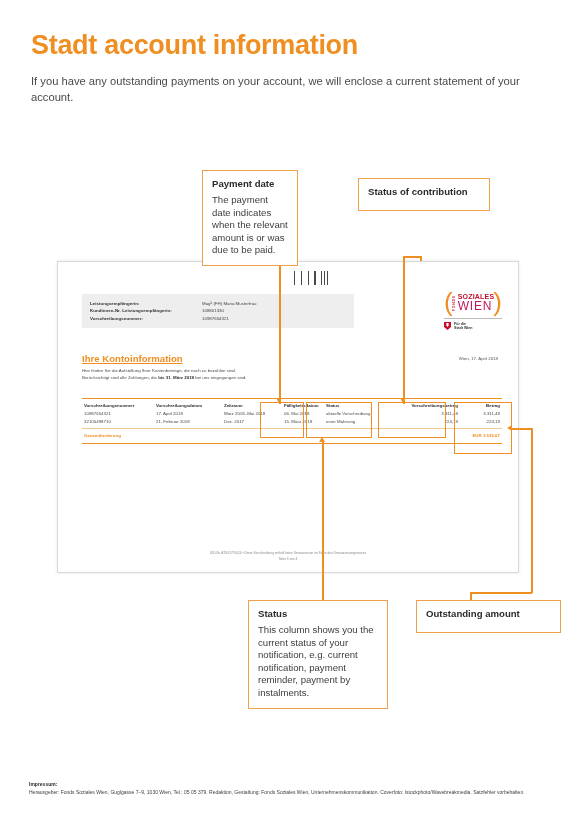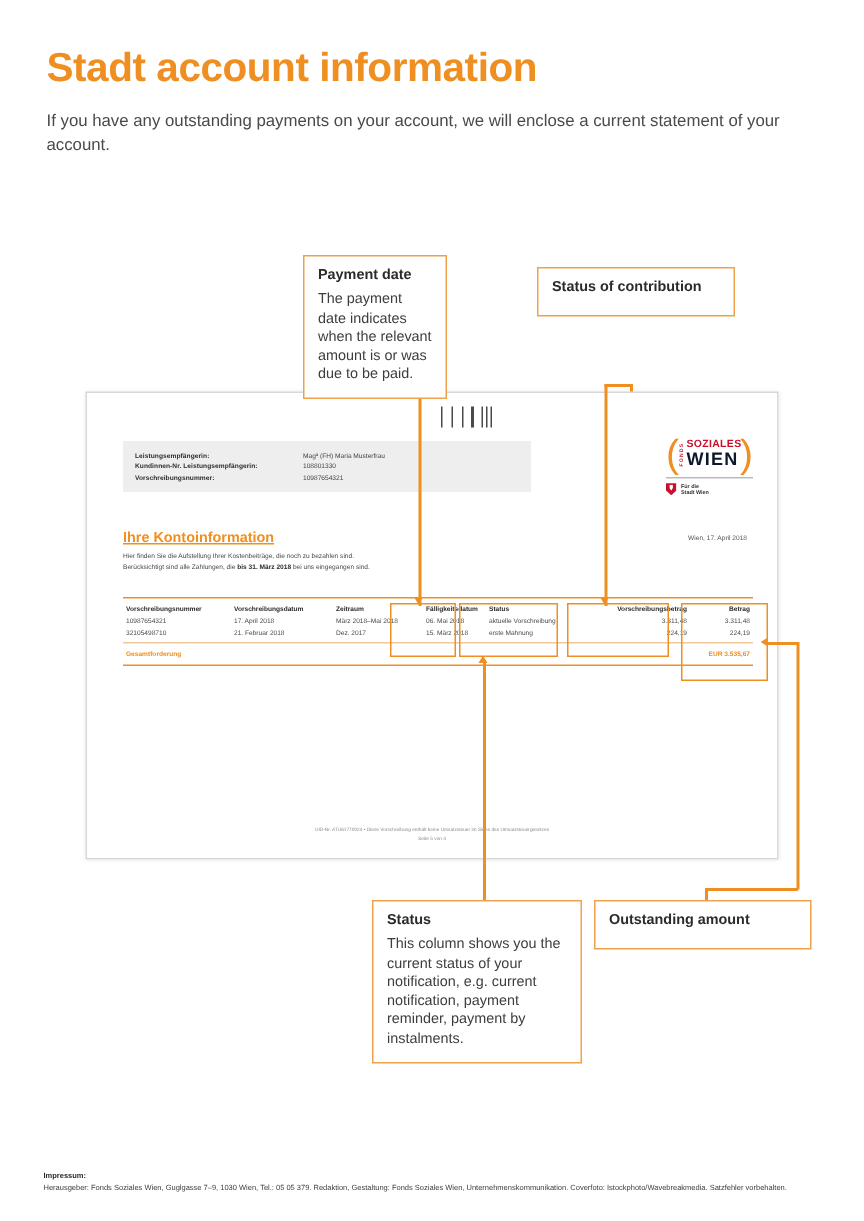--- a/index.html
+++ b/index.html
@@ -34,21 +34,21 @@
   .callout .c-title {
     font-size:9.6px; font-weight:bold; color:#2b2b2b;
     margin-bottom:4px; line-height:12px;
   }
   .callout .c-body {
     font-size:9.6px; line-height:12.6px; color:#3d3d3d;
   }
   #callout-payment-date { left:202px; top:158px; width:96px;margin-top:12px; }
   #callout-amount-contribution { left:358px; top:178px; width:132px; }
   #callout-status { left:248px; top:600px; width:140px; }
-  #callout-outstanding { left:396px; top:600px; width:145px; }
+  #callout-outstanding { left:416px; top:600px; width:145px; }
 
   
   .conn { position:absolute; background:#ef8f22; z-index:4; }
   .conn-v { width:1.6px; }
   .conn-h { height:1.6px; }
   .arrow {
     position:absolute; width:0; height:0; z-index:5;
   }
   .arrow-down {
     border-left:3.5px solid transparent;
@@ -96,21 +96,21 @@
   .paren.l { left:0; } .paren.r { right:0; }
   #logo-inner { display:flex; align-items:center; }
   #logo-fonds {
     writing-mode:vertical-rl; transform:rotate(180deg);
     font-size:3.4px; font-weight:bold; letter-spacing:0.8px;
     color:#c8102e; margin-right:2px; height:20px;
     display:flex; align-items:center; justify-content:center;
   }
   #logo-words { line-height:1; }
   #logo-soziales { font-size:7px; font-weight:bold; color:#c8102e; letter-spacing:0.2px; }
-  #logo-wien { font-size:12px; font-weight:bold; color:#0f172a; letter-spacing:0.8px; margin-top:0px; }
+  #logo-wien { font-size:12px; font-weight:normal; color:#be185d; letter-spacing:0.8px; margin-top:0px; }
   #logo-sub { display:flex; align-items:center; margin-top:3px; border-top:0.6px solid #bbb; padding-top:2.5px; }
   #logo-shield { width:7px; height:8px; background:#c8102e; margin-right:3px; position:relative; clip-path:polygon(0 0,100% 0,100% 62%,50% 100%,0 62%); }
   #logo-shield:after { content:""; position:absolute; left:2.4px; top:1px; width:2.2px; height:4px; background:#fff; clip-path:polygon(0 0,100% 0,100% 55%,50% 100%,0 55%); }
   #logo-subtext { font-size:3.6px; line-height:4.6px; font-weight:bold; color:#333; }
 
   #ihre-title {
     position:absolute; left:24px; top:91px;
     font-size:9.6px; font-weight:bold; color:#ef8f22;text-decoration:underline;
   }
   #letter-date { position:absolute; right:20px; top:94px; font-size:4.4px; color:#555; }

